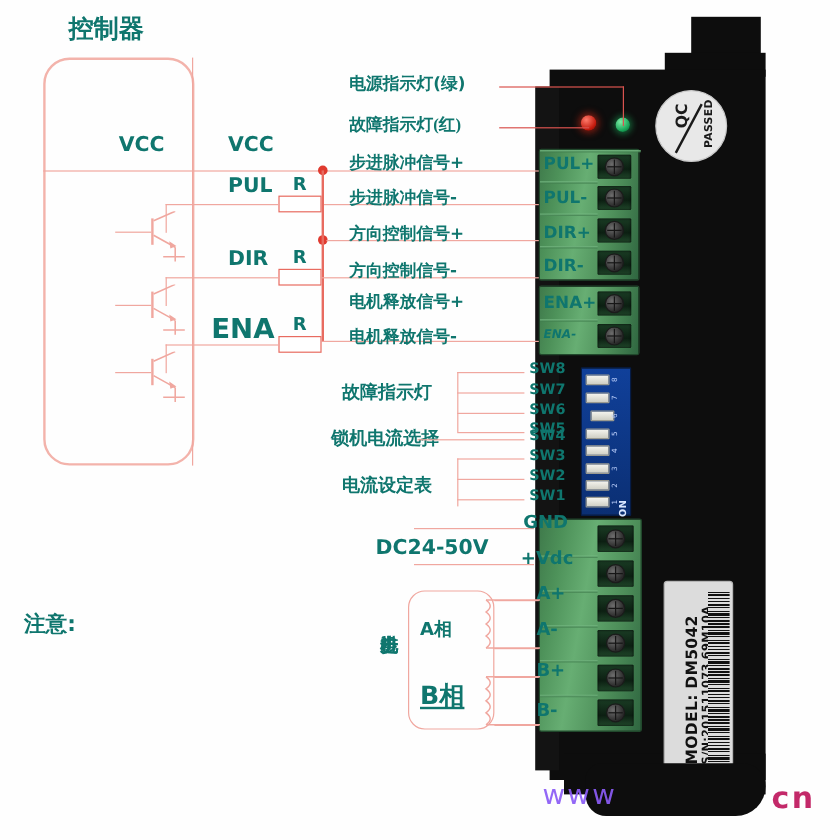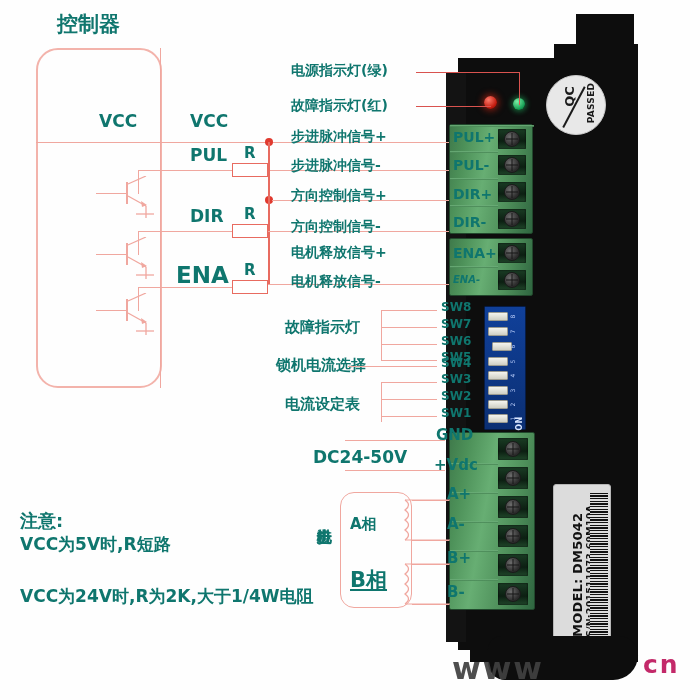--- a/index.html
+++ b/index.html
@@ -162,23 +162,23 @@
   #barcode {
     position: absolute;
     background: repeating-linear-gradient(to bottom,
       #111 0px, #111 1px, #dcdcdc 1px, #dcdcdc 2px,
       #111 2px, #111 4px, #dcdcdc 4px, #dcdcdc 5px,
       #111 5px, #111 6px, #dcdcdc 6px, #dcdcdc 8px);
   }
 
   
   #watermark {
-    color: #404040;
-    font-size: 31px;
-    font-weight: bold;
+    color: #8b5cf6;
+    font-size: 23px;
+    font-weight: normal;
     letter-spacing: 2px;
     opacity: .92;
     font-family: "DejaVu Sans", "Liberation Sans", sans-serif;
   }
   #wm-blot {
     background: #0d0d0d;
     border-radius: 14px 20px 26px 18px;
   }
 
   .cn-label { font-family: "DejaVu Sans", "Liberation Sans", sans-serif; }
@@ -350,21 +350,21 @@
     <line x1="22" y1="30" x2="22" y2="42" stroke="#f0a79f" stroke-width="1.3"></line>
     <line x1="12" y1="38" x2="30" y2="38" stroke="#f0a79f" stroke-width="1.3"></line>
     <polygon points="17,25 23,29 18,31" fill="#f0a79f"></polygon>
   </svg>
   <div class="abs rline rline-v" style="left:126px; top:299px; width:2px; height:22px;"></div>
 
   <span class="abs rtext cn-label" style="left:291px; top:63px; font-size:14px;">电源指示灯(绿)</span>
   <div class="abs rline rline-h" style="left:416px; top:72px; width:104px; height:1.2px; background:#d9534f;"></div>
   <div class="abs rline rline-v" style="left:519px; top:72px; width:1.2px; height:33px; background:#d9534f;"></div>
 
-  <span class="abs rtext cn-label" style="left:291px; top:98px; font-size:14px;">故障指示灯(红)</span>
+  <span class="abs rtext cn-label" style="left:291px; top:98px; font-size:14px;font-family:Liberation Serif, serif;">故障指示灯(红)</span>
   <div class="abs rline rline-h" style="left:416px; top:106px; width:75px; height:1.2px; background:#d9534f;"></div>
 
   <span class="abs rtext cn-label" style="left:291px; top:129px; font-size:14px;">步进脉冲信号+</span>
   <span class="abs rtext cn-label" style="left:291px; top:158px; font-size:14px;">步进脉冲信号-</span>
   <span class="abs rtext cn-label" style="left:291px; top:188px; font-size:14px;">方向控制信号+</span>
   <span class="abs rtext cn-label" style="left:291px; top:219px; font-size:14px;">方向控制信号-</span>
   <span class="abs rtext cn-label" style="left:291px; top:245px; font-size:14px;">电机释放信号+</span>
   <span class="abs rtext cn-label" style="left:291px; top:274px; font-size:14px;">电机释放信号-</span>
 
   <span class="abs rtext" style="left:453px; top:130px; font-size:14px;">PUL+</span>
@@ -425,16 +425,14 @@
 
   <svg class="abs" style="left:402px; top:560px;" width="50" height="46" viewBox="0 0 50 46">
     <path d="M3 4 q7 5 0 10 q7 5 0 10 q7 5 0 10 q7 5 0 10" fill="none" stroke="#f0a79f" stroke-width="1.2"></path>
     <line x1="3" y1="4" x2="48" y2="4" stroke="#f0a79f" stroke-width="1.2"></line>
     <line x1="3" y1="44" x2="48" y2="44" stroke="#f0a79f" stroke-width="1.2"></line>
   </svg>
   <div class="abs rline rline-h" style="left:412px; top:564px; width:37px; height:1.2px;"></div>
   <div class="abs rline rline-h" style="left:412px; top:604px; width:37px; height:1.2px;"></div>
 
   <span class="abs rtext cn-label" style="left:20px; top:512px; font-size:18px;">注意:</span>
-  <span class="abs rtext cn-label" style="left:20px; top:536px; font-size:17px;">VCC为5V时,R短路</span>
-  <span class="abs rtext cn-label" style="left:20px; top:588px; font-size:17px;">VCC为24V时,R为2K,大于1/4W电阻</span>
 
 </div>
 
 </body></html>

